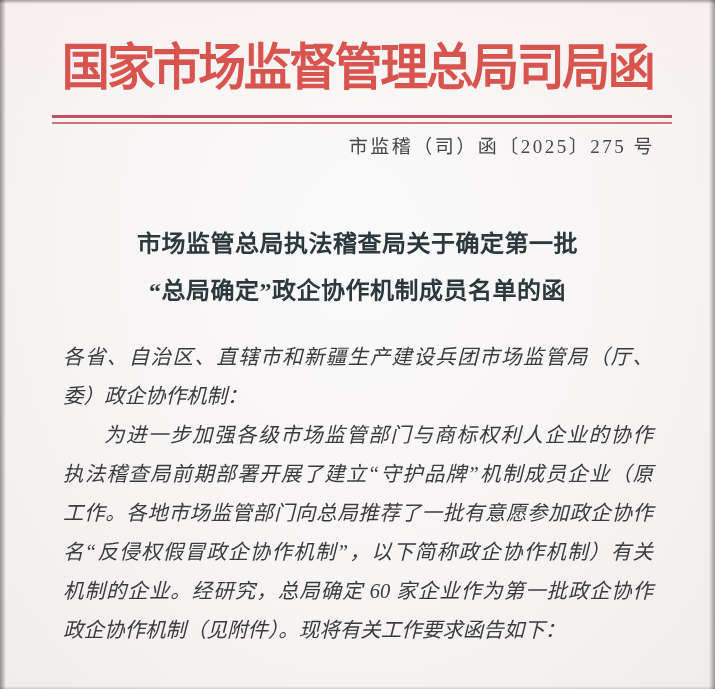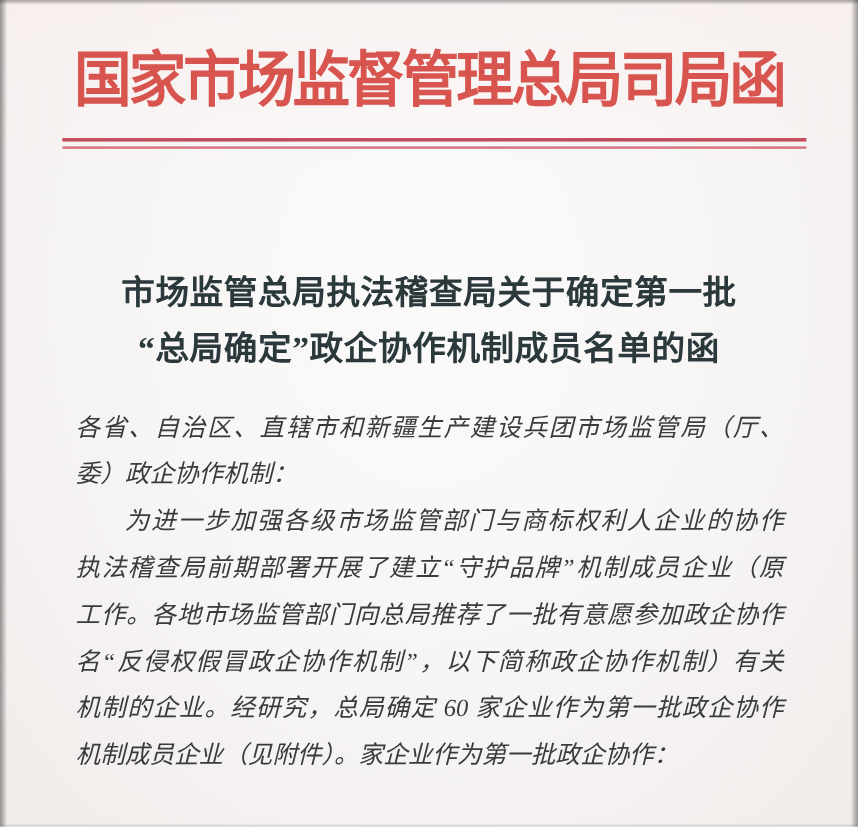--- a/index.html
+++ b/index.html
@@ -70,21 +70,21 @@
     white-space: nowrap;
   }
 
   
   .doc-title {
     position: absolute;
     top: 221px;
     left: 0;
     width: 100%;
     text-align: center;
-    font-size: 28px;
+    font-size: 24px;
     font-weight: bold;
     line-height: 47px;
     color: #2b393c;
     letter-spacing: 0.5px;
   }
   .doc-title .t-line { height: 47px; white-space: nowrap; }
 
   
   .doc-body {
     position: absolute;
@@ -111,30 +111,31 @@
   <div class="edge edge-bottom"></div>
 
   <div class="letterhead">国家市场监督管理总局司局函</div>
 
   <div class="rule">
     <div class="rule-thick"></div>
     <div class="rule-gap"></div>
     <div class="rule-thin"></div>
   </div>
 
+  <div class="doc-number">市监稽（司）函〔2025〕275 号</div>
 
   <div class="doc-title">
     <div class="t-line">市场监管总局执法稽查局关于确定第一批</div>
     <div class="t-line">“总局确定”政企协作机制成员名单的函</div>
   </div>
 
   <div class="doc-body">
     <div class="b-line justify">各省、自治区、直辖市和新疆生产建设兵团市场监管局（厅、</div>
     <div class="b-line">委）政企协作机制：</div>
     <div class="b-line justify indent">为进一步加强各级市场监管部门与商标权利人企业的协作</div>
     <div class="b-line justify">执法稽查局前期部署开展了建立“守护品牌”机制成员企业（原</div>
     <div class="b-line justify">工作。各地市场监管部门向总局推荐了一批有意愿参加政企协作</div>
     <div class="b-line justify">名“反侵权假冒政企协作机制”，以下简称政企协作机制）有关</div>
     <div class="b-line justify">机制的企业。经研究，总局确定 60 家企业作为第一批政企协作</div>
-    <div class="b-line">机制成员企业（见附件）。家企业作为第一批政企协作：</div>
+    <div class="b-line">政企协作机制（见附件）。现将有关工作要求函告如下：</div>
   </div>
 
 </div>
 
 </body></html>

